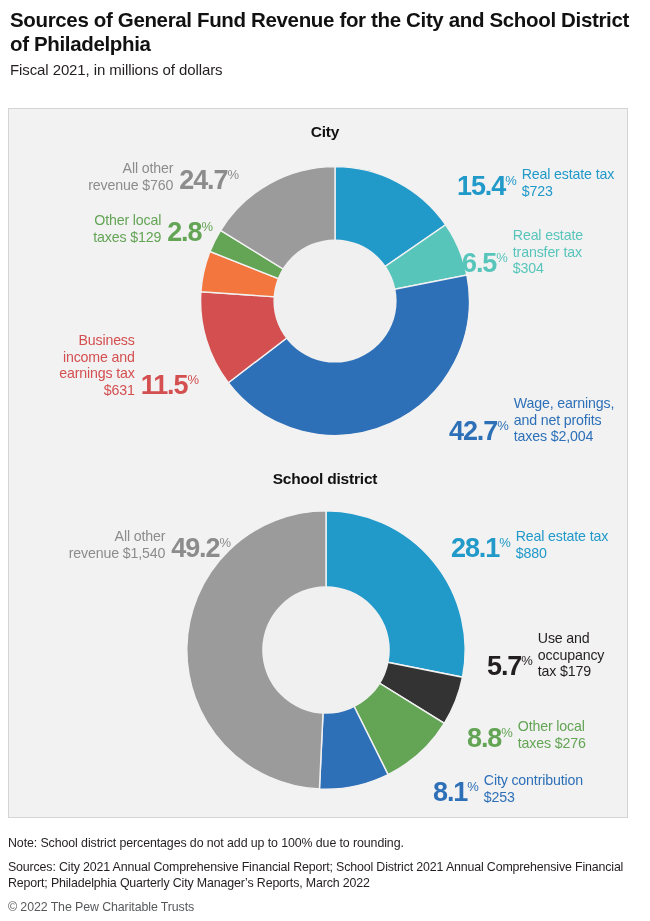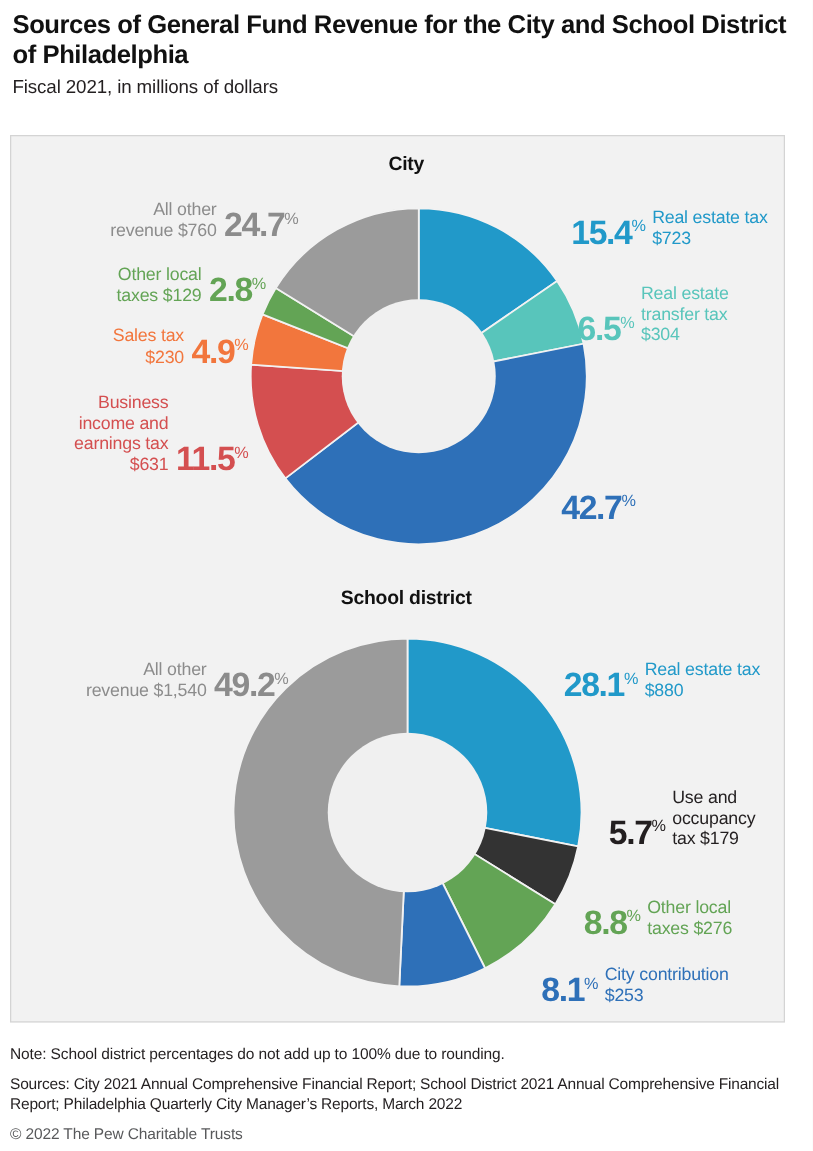--- a/index.html
+++ b/index.html
@@ -163,47 +163,45 @@
     <span class="pct" style="color:#58c5bb;"><span>6.5</span><span class="sign">%</span></span>
     <span class="txt" style="color:#58c5bb;">
       <span>Real estate</span><br>
       <span>transfer tax</span><br>
       <span>$304</span>
     </span>
   </div>
 
   <div class="lbl right" style="left:440px; top:285px;">
     <span class="pct" style="color:#2e70b8;"><span>42.7</span><span class="sign">%</span></span>
+    <span class="txt" style="color:#2e70b8;">
+      <span>Wage, earnings,</span><br>
+      <span>and net profits</span><br>
+      <span>taxes $2,004</span>
+    </span>
   </div>
 
   <div class="lbl left" style="left:14px; top:50px; width:216px;">
     <span class="txt" style="color:#8c8c8c;">
       <span>All other</span><br>
       <span>revenue $760</span>
     </span>
     <span class="pct" style="color:#8c8c8c;"><span>24.7</span><span class="sign">%</span></span>
   </div>
 
   <div class="lbl left" style="left:14px; top:102px; width:190px;">
     <span class="txt" style="color:#63a455;">
       <span>Other local</span><br>
       <span>taxes $129</span>
     </span>
     <span class="pct" style="color:#63a455;"><span>2.8</span><span class="sign">%</span></span>
   </div>
 
-  <div class="lbl left" style="left:14px; top:151px; width:176px;">
-    <span class="txt" style="color:#f2763d;">
-      <span>Sales tax</span><br>
-      <span>$230</span>
-    </span>
-    <span class="pct" style="color:#f2763d;"><span>4.9</span><span class="sign">%</span></span>
-  </div>
-
-  <div class="lbl left" style="left:8px; top:204px; width:182px;">
+
+  <div class="lbl left" style="left:8px; top:222px; width:182px;">
     <span class="txt" style="color:#d44f50;">
       <span>Business</span><br>
       <span>income and</span><br>
       <span>earnings tax</span><br>
       <span>$631</span>
     </span>
     <span class="pct" style="color:#d44f50;"><span>11.5</span><span class="sign">%</span></span>
   </div>
 
   <div class="chart-title" id="sd-title">School district</div>

